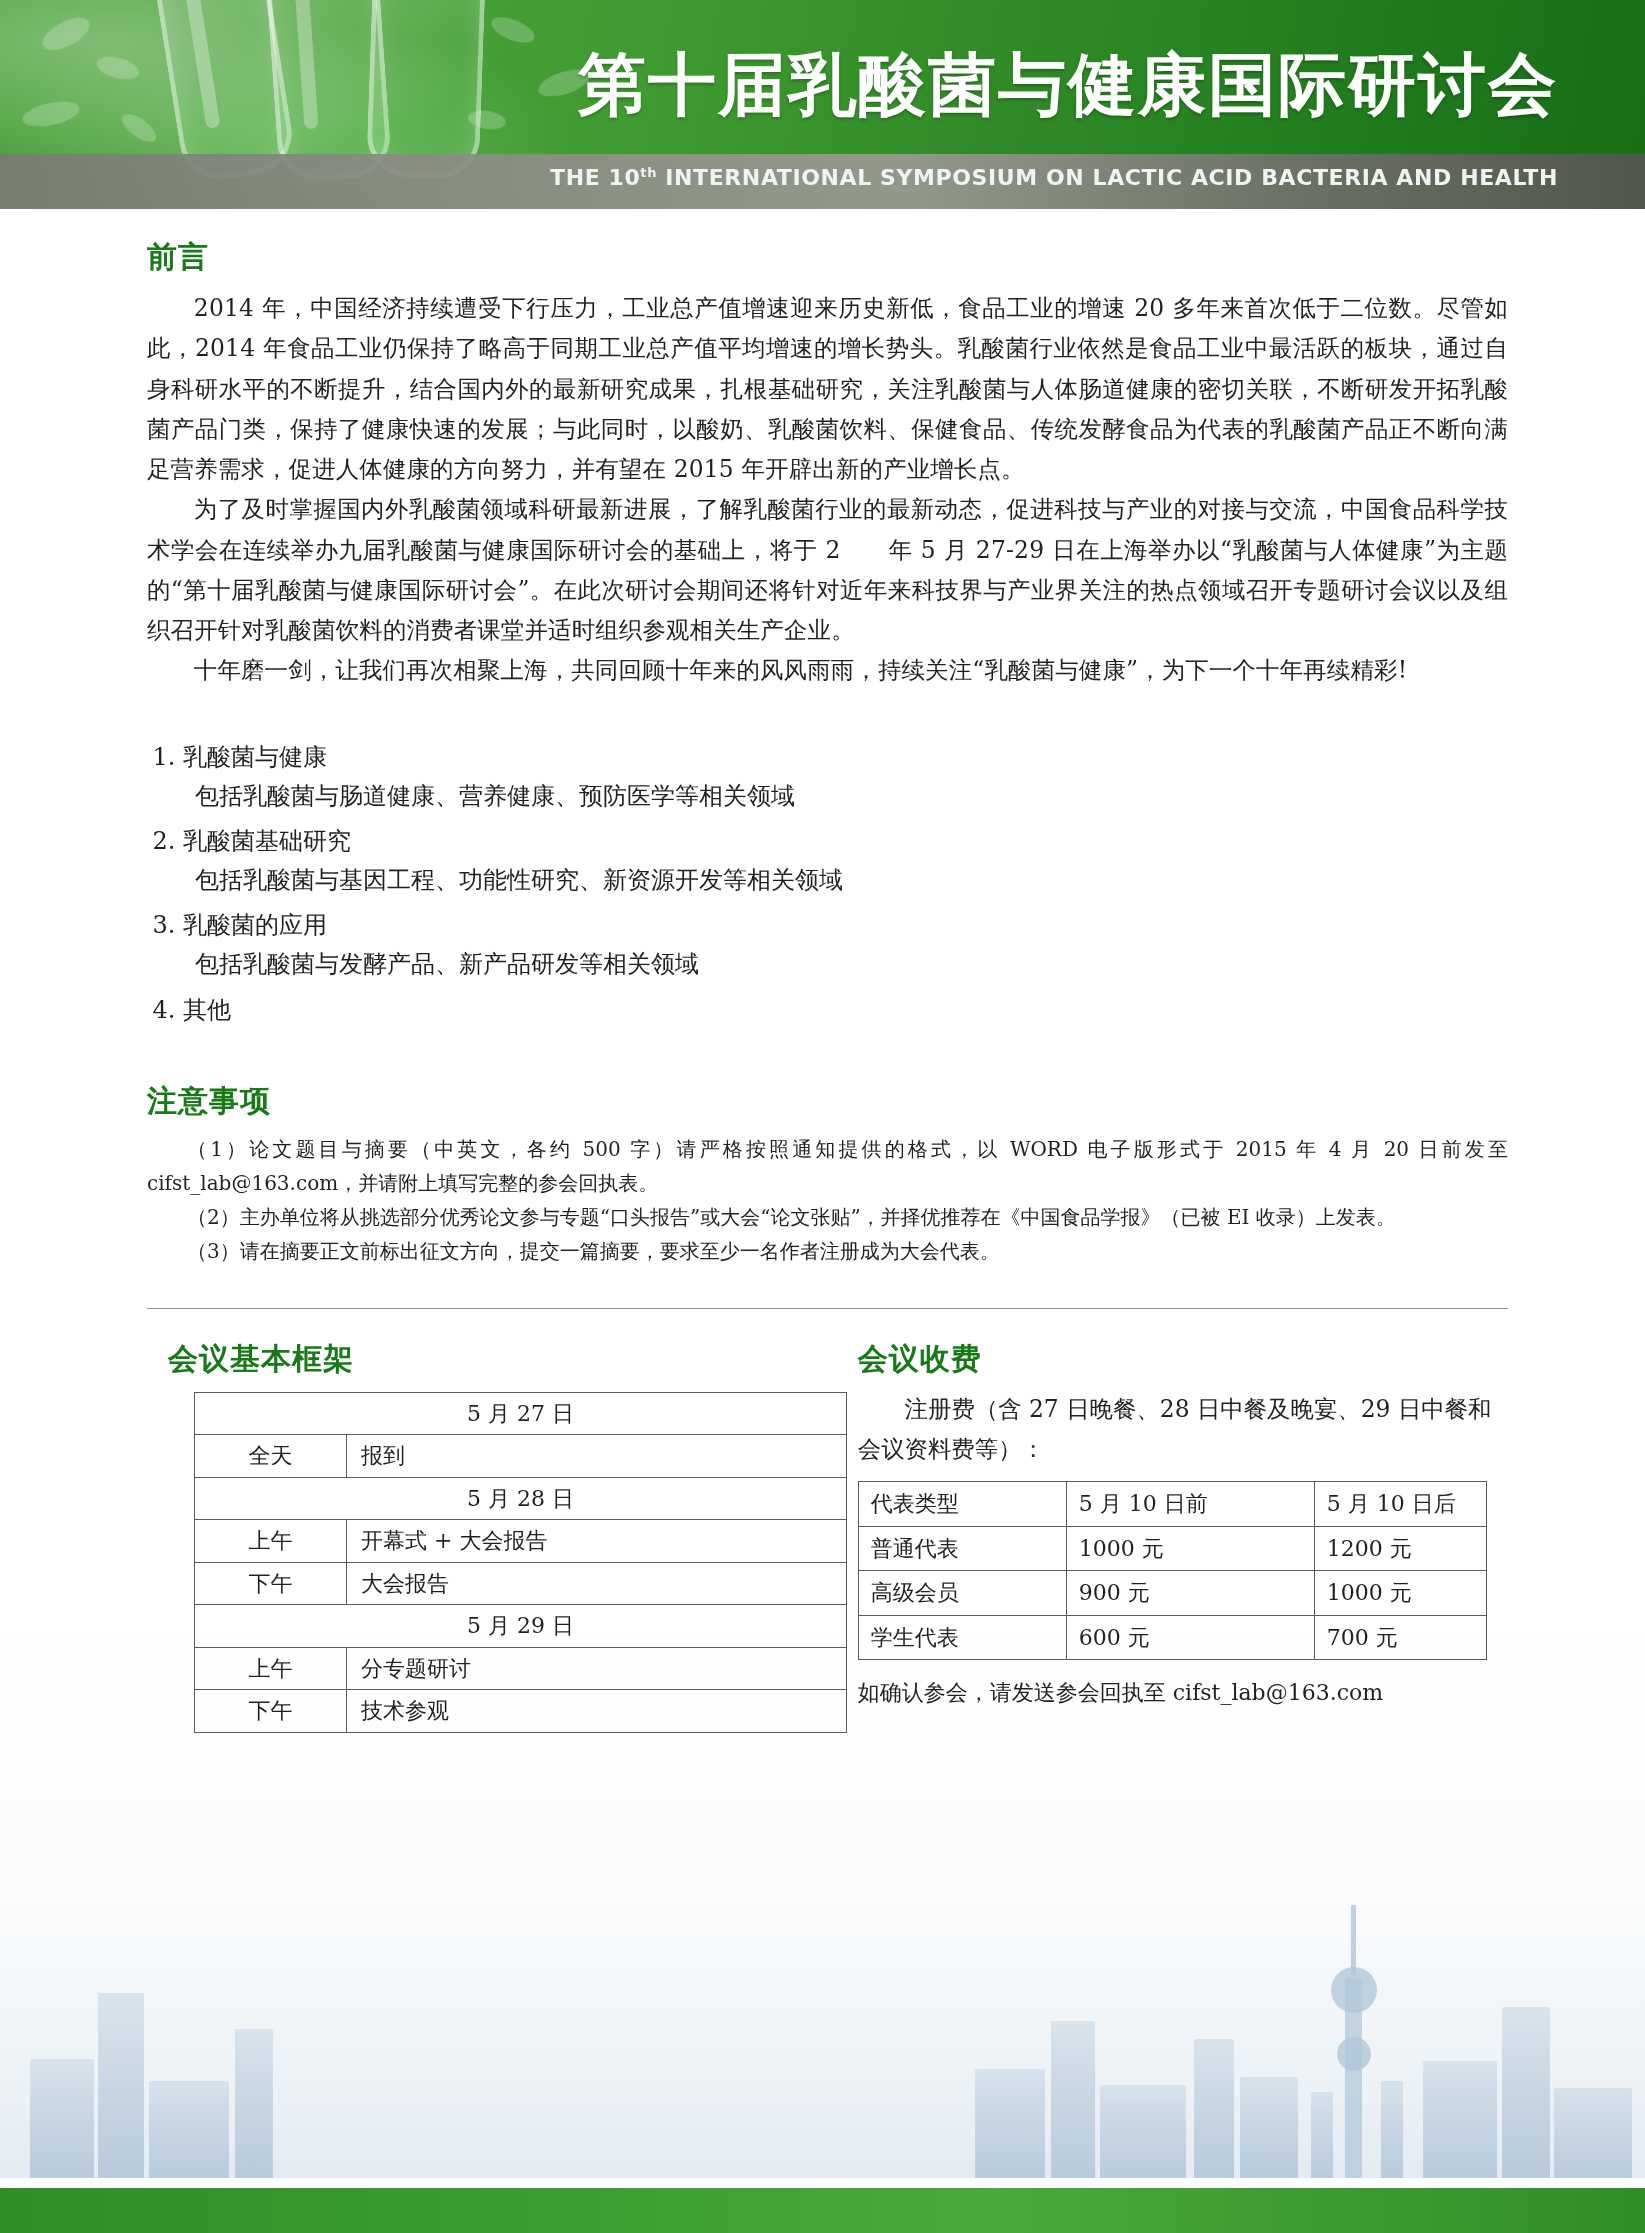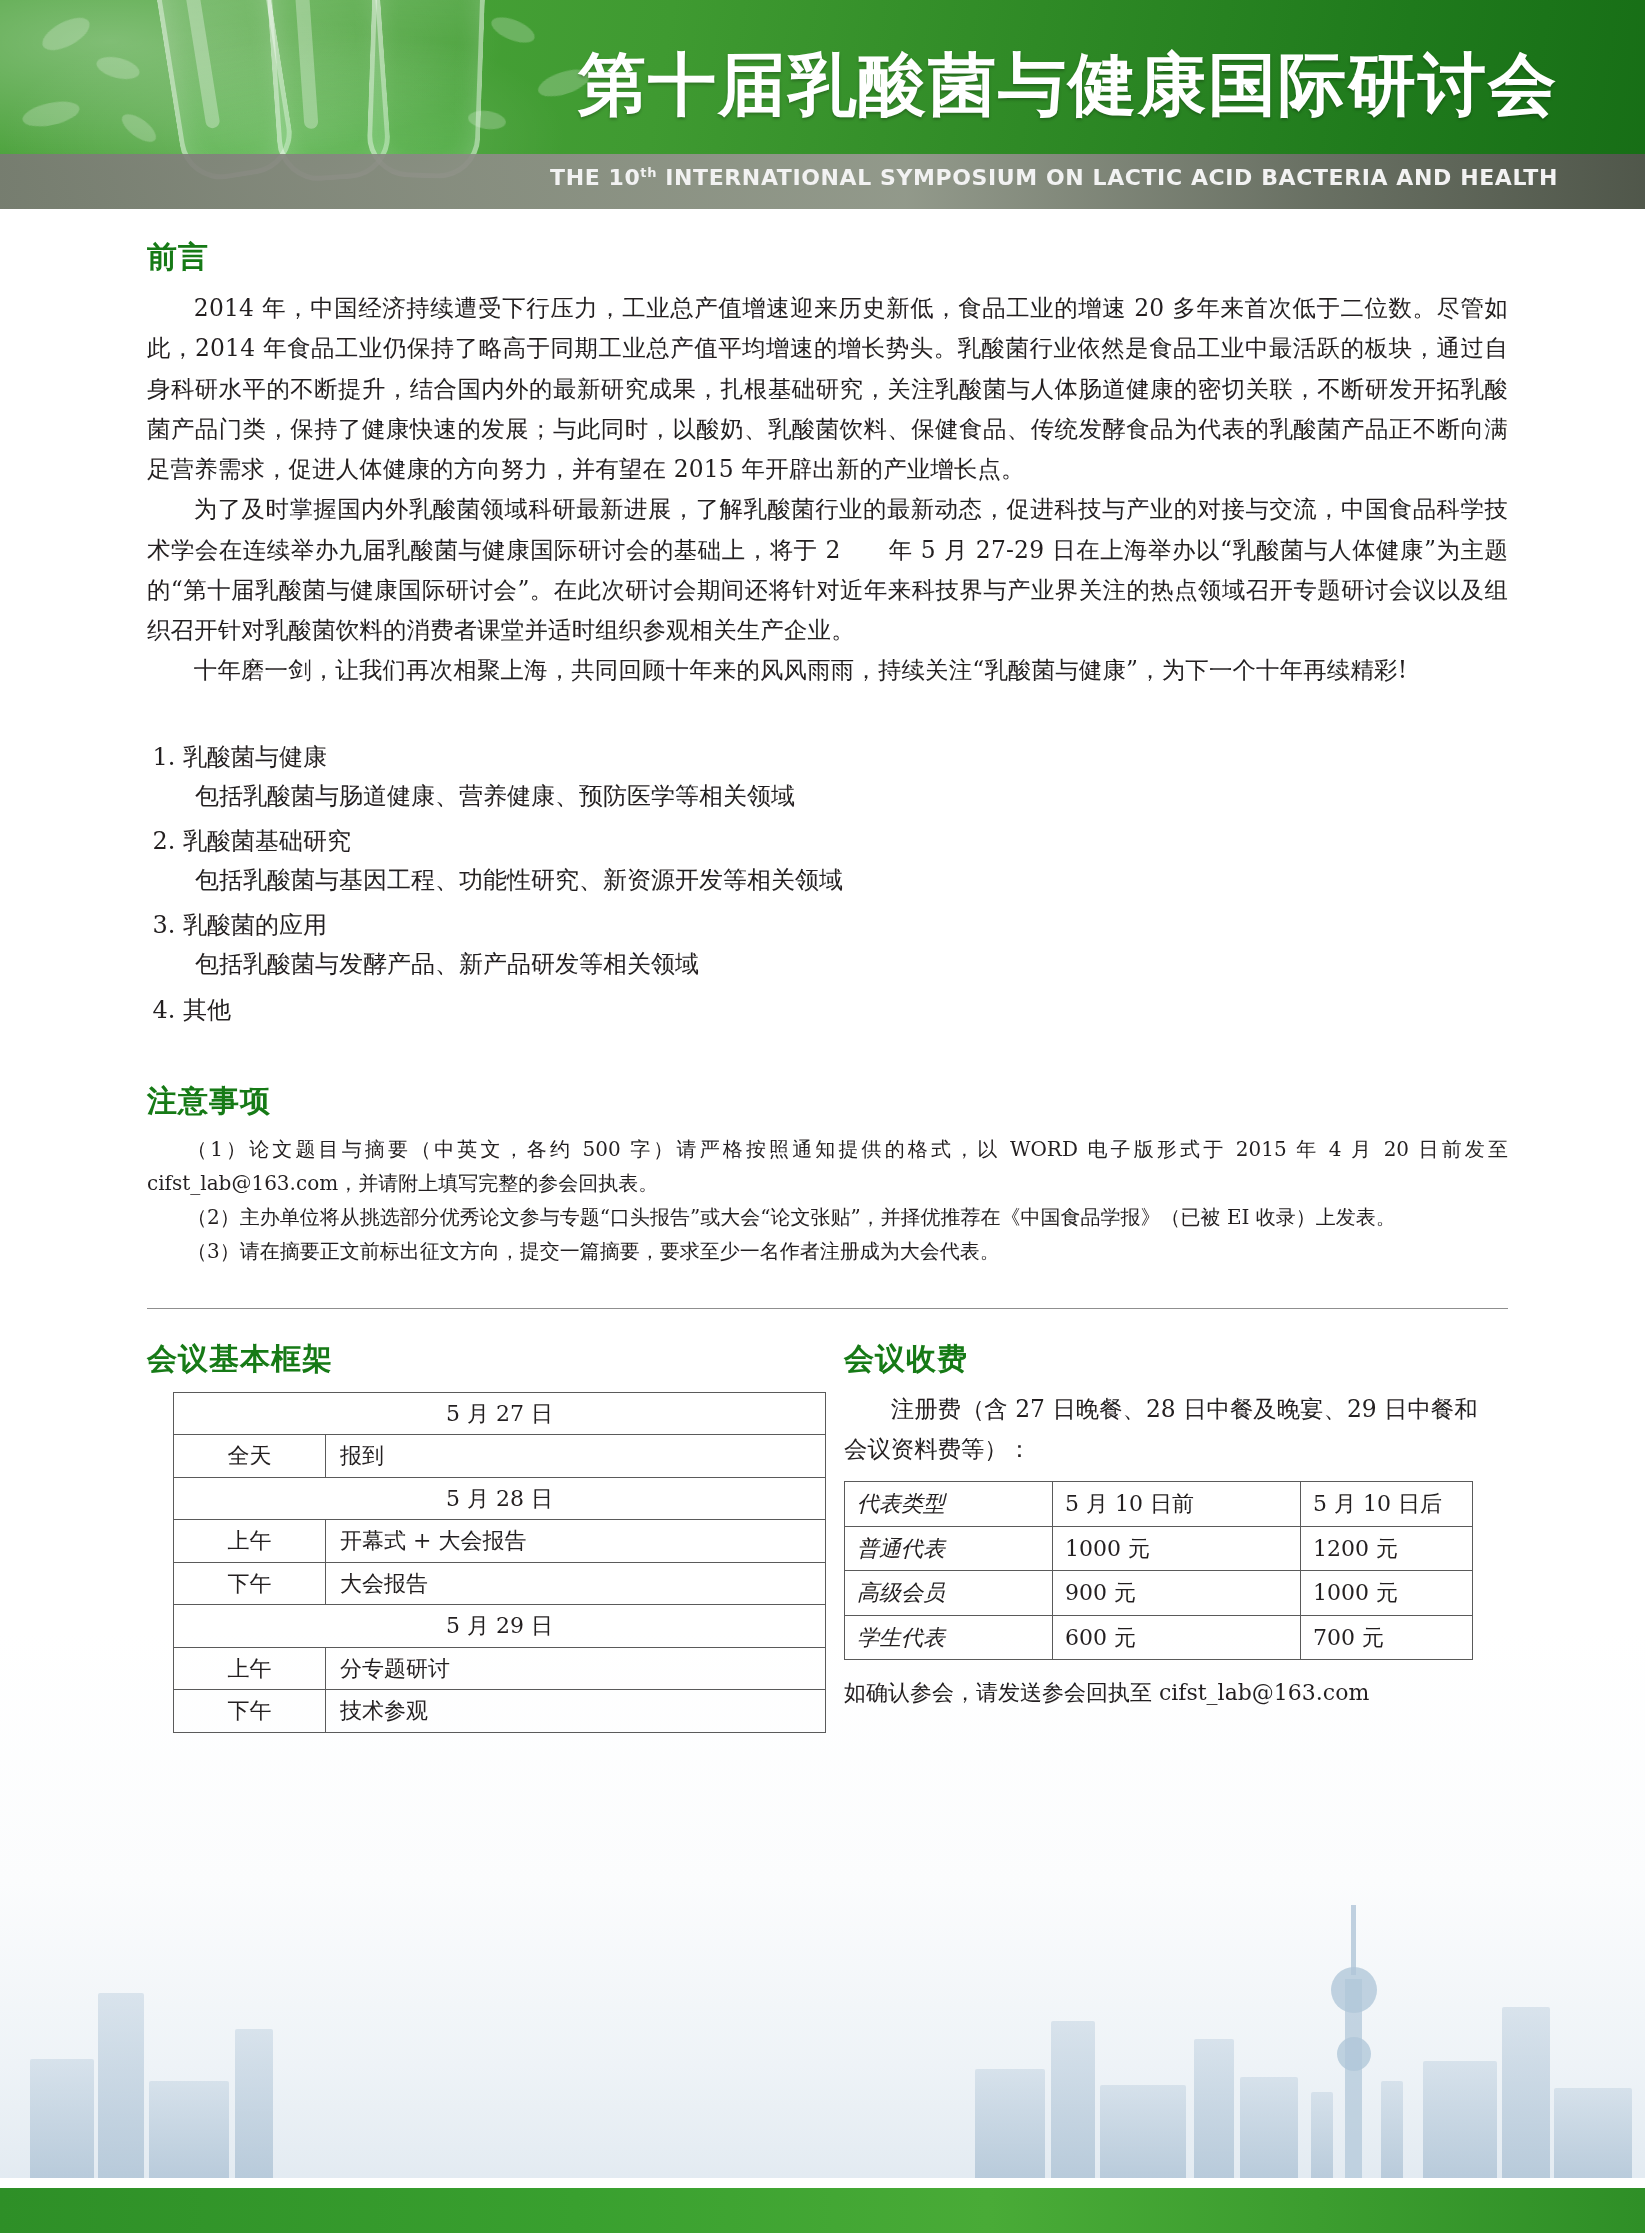--- a/index.html
+++ b/index.html
@@ -194,20 +194,21 @@
   hr.rule{
     border:none;
     border-top:1.6px solid #8f8f8f;
     margin:40px 0 0 0;
   }
 
   
   .cols{
     display:flex;
     margin-top:30px;
+    margin-left:21px;
   }
   .col-left{width:697px;}
   .col-right{width:657px;}
 
   table.grid{
     border-collapse:collapse;
     font-family:"DejaVu Serif", serif;
     font-size:22px;
   }
   table.grid td{
@@ -232,21 +233,21 @@
   table.sched td.act{
     padding-left:14px;
   }
 
   
   table.fee{
     width:629px;
     margin-top:12px;
   }
   table.fee td{padding:8px 12px;}
-  table.fee td.c1{width:183px;font-style:italic;}
+  table.fee td.c1{width:183px;}
   table.fee td.c2{width:223px;}
 
   .fee-intro{
     font-size:23.4px;
     line-height:1.7;
     text-indent:2em;
     margin:4px 0 0 0;
     font-family:"DejaVu Serif", serif;
   }
   .fee-note{

